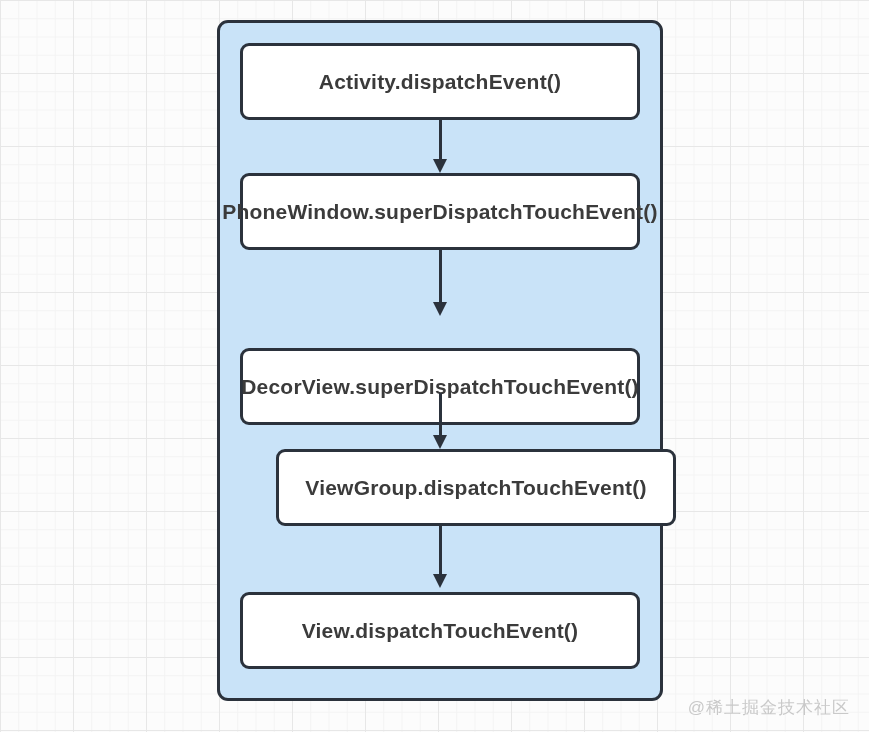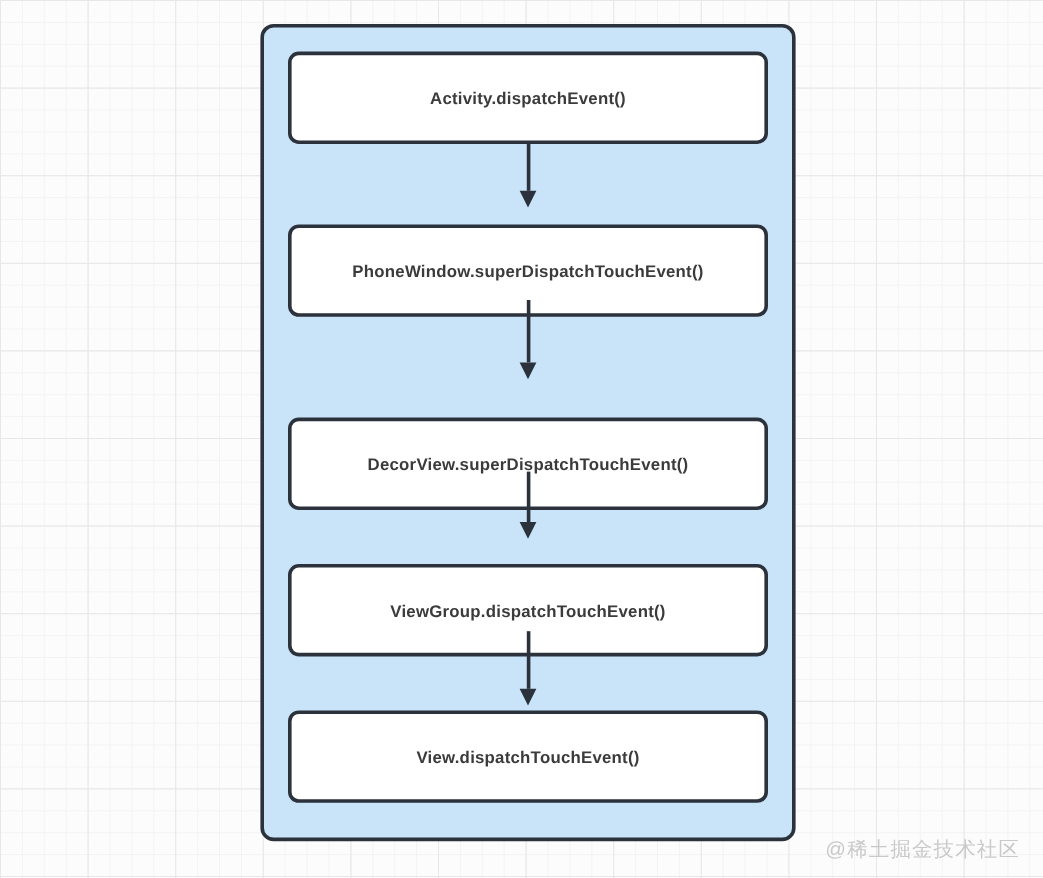--- a/index.html
+++ b/index.html
@@ -38,29 +38,29 @@
     left:20px;
     width:400px;
     height:77px;
     background:var(--node-fill);
     border:3px solid var(--border);
     border-radius:9px;
     display:flex;
     align-items:center;
     justify-content:center;
     font-weight:bold;
-    font-size:14px;
+    font-size:21px;
     color:var(--text);
     letter-spacing:.2px;
     text-align:center;
   }
   .node-1{top:20px;}
-  .node-2{top:164px;}
+  .node-2{top:150px;}
   .node-3{top:293px;margin-top:32px;}
-  .node-4{top:447px;}
+  .node-4{top:426px;margin-left:36px;}
   .node-5{top:569px;}
 
   .arrow{
     position:absolute;
     left:calc(50% - 7px);
     width:14px;
     display:flex;
     flex-direction:column;
     align-items:center;
   }

